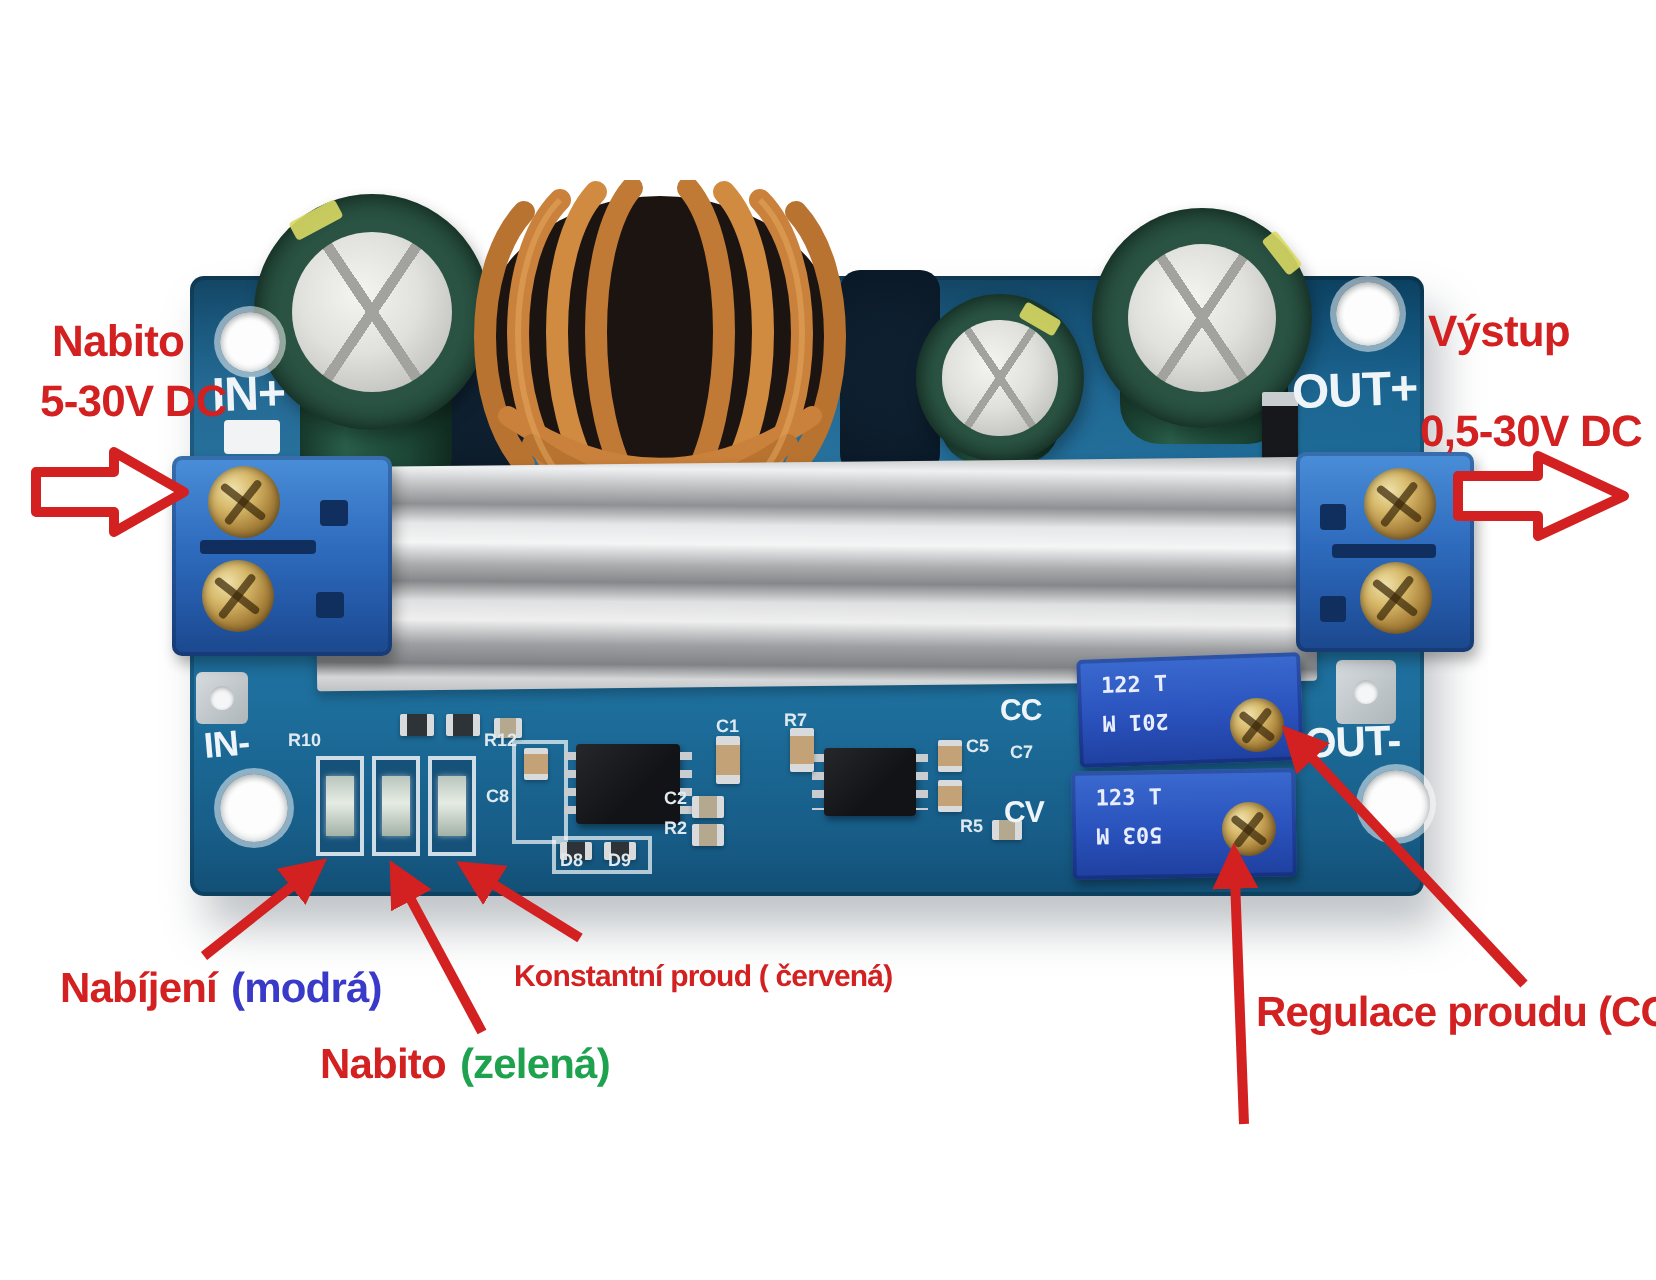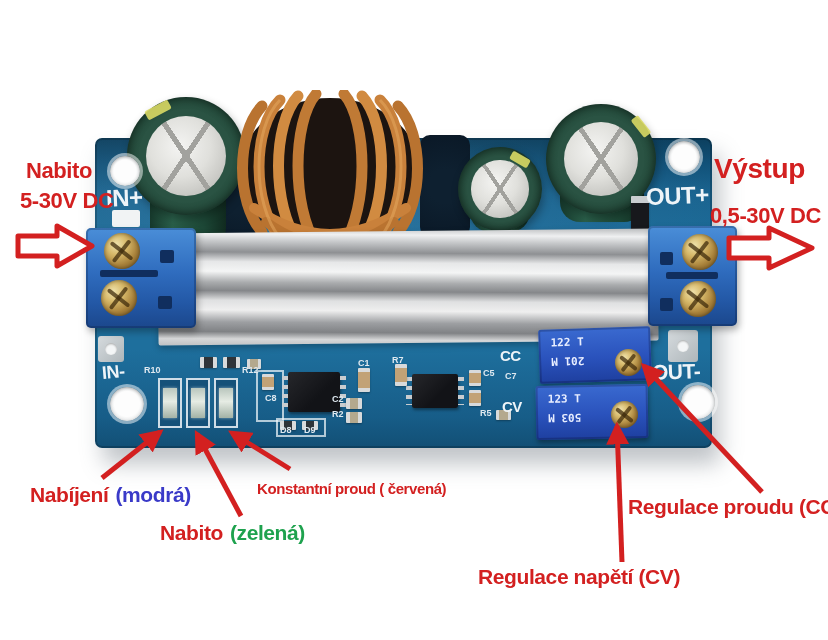--- a/index.html
+++ b/index.html
@@ -200,21 +200,21 @@
   <div class="abs silk" style="left:106px;top:184px;font-size:24px;transform:rotate(-2deg);">IN+</div>
   <div class="abs silk" style="left:148px;top:236px;font-size:20px;">+</div>
   <div class="abs silk" style="left:102px;top:362px;font-size:18px;transform:rotate(-5deg);">IN-</div>
   <div class="abs silk" style="left:646px;top:182px;font-size:24px;transform:rotate(-2deg);">OUT+</div>
   <div class="abs silk" style="left:652px;top:360px;font-size:21px;transform:rotate(-2deg);">OUT-</div>
   <div class="abs silk" style="left:500px;top:347px;font-size:15px;">CC</div>
   <div class="abs silk" style="left:502px;top:398px;font-size:15px;">CV</div>
 
   <div class="abs plabel" style="left:144px;top:365px;">R10</div>
   <div class="abs plabel" style="left:242px;top:365px;">R12</div>
-  <div class="abs plabel" style="left:265px;top:393px;">C8</div>
+  <div class="abs plabel" style="left:243px;top:393px;">C8</div>
   <div class="abs plabel" style="left:280px;top:425px;">D8</div>
   <div class="abs plabel" style="left:304px;top:425px;">D9</div>
   <div class="abs plabel" style="left:358px;top:358px;">C1</div>
   <div class="abs plabel" style="left:392px;top:355px;">R7</div>
   <div class="abs plabel" style="left:332px;top:394px;">C2</div>
   <div class="abs plabel" style="left:332px;top:409px;">R2</div>
   <div class="abs plabel" style="left:483px;top:368px;">C5</div>
   <div class="abs plabel" style="left:505px;top:371px;">C7</div>
   <div class="abs plabel" style="left:480px;top:408px;">R5</div>
 
@@ -228,26 +228,25 @@
     <polygon points="729,238 769,238 769,228 812,248 769,268 769,258 729,258" fill="#ffffff" stroke="#d32020" stroke-width="5" stroke-linejoin="round"></polygon>
     <line x1="102" y1="478" x2="160" y2="432" stroke="#d32020" stroke-width="5" marker-end="url(#ah)"></line>
     <line x1="241" y1="516" x2="197" y2="434" stroke="#d32020" stroke-width="5" marker-end="url(#ah)"></line>
     <line x1="290" y1="469" x2="232" y2="433" stroke="#d32020" stroke-width="5" marker-end="url(#ah)"></line>
     <line x1="762" y1="492" x2="644" y2="366" stroke="#d32020" stroke-width="5" marker-end="url(#ah)"></line>
     <line x1="622" y1="562" x2="617" y2="426" stroke="#d32020" stroke-width="5" marker-end="url(#ah)"></line>
   </svg>
 
   <div class="abs lab" style="left:26px;top:158px;font-size:22px;">Nabito</div>
   <div class="abs lab" style="left:20px;top:188px;font-size:22px;">5-30V DC</div>
-  <div class="abs lab" style="left:714px;top:153px;font-size:28px;">Výstup</div>
+  <div class="abs lab" style="left:714px;top:153px;font-size:22px;">Výstup</div>
   <div class="abs lab" style="left:710px;top:183px;font-size:22px;margin-top:20px;">0,5-30V DC</div>
 
   <div class="abs lab" style="left:160px;top:521px;font-size:21px;">
     <span>Nabito</span><span class="green">(zelená)</span>
   </div>
   <div class="abs lab" style="left:30px;top:483px;font-size:21px;">
     <span>Nabíjení</span><span class="blue">(modrá)</span>
   </div>
   <div class="abs lab" style="left:257px;top:480px;font-size:15px;">Konstantní proud ( červená)</div>
   <div class="abs lab" style="left:628px;top:495px;font-size:21px;">Regulace proudu (CC)</div>
-  <div class="abs lab" style="left:478px;top:565px;font-size:21px;">Regulace napětí (CV)</div>
 
 </div>
 
 </body></html>

